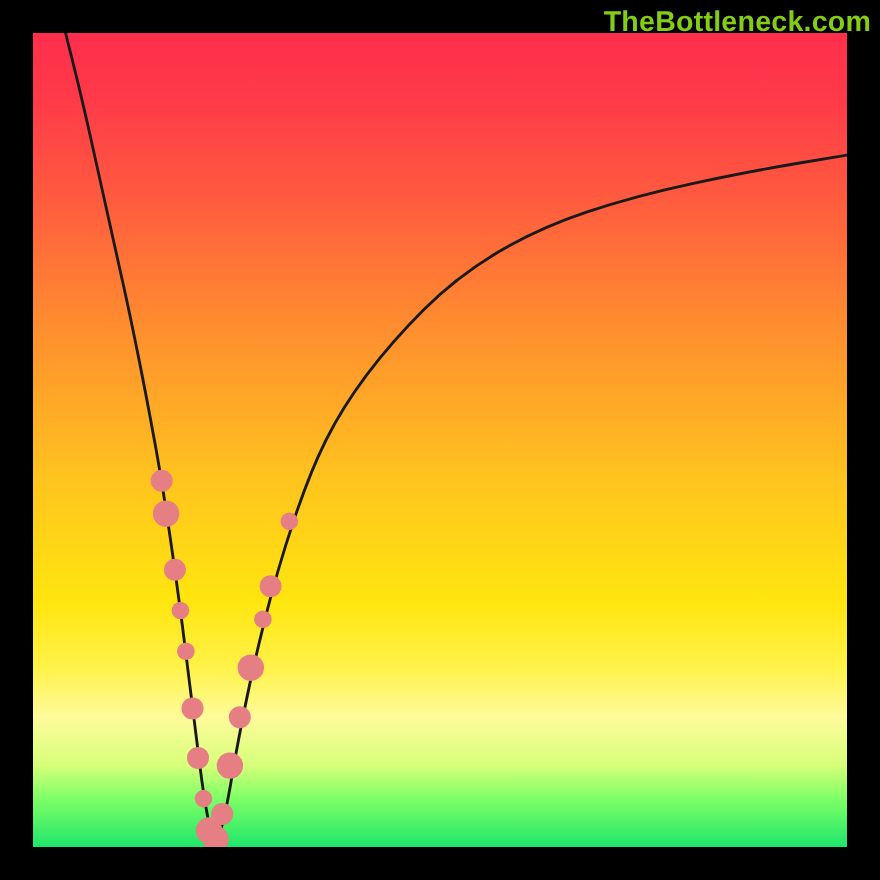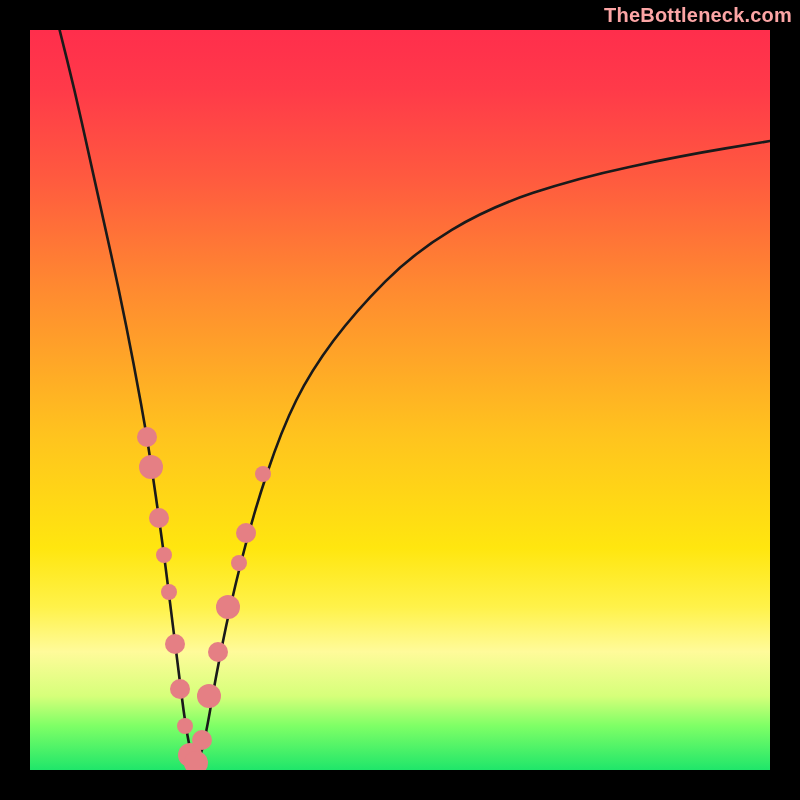--- a/index.html
+++ b/index.html
@@ -36,23 +36,23 @@
       #fff24a 78%,
       #fffb9a 84%,
       #d6ff7a 90%,
       #7fff66 94%,
       #1fe66a 100%);
   }
   .watermark {
     position: absolute;
     top: 4px;
     right: 8px;
-    font-size: 20px;
+    font-size: 26px;
     font-weight: 600;
-    color: #fca5a5;
+    color: #84cc16;
     letter-spacing: 0.2px;
     user-select: none;
   }
   svg.curve {
     position: absolute;
     left: 0;
     top: 0;
     width: 740px;
     height: 740px;
   }

